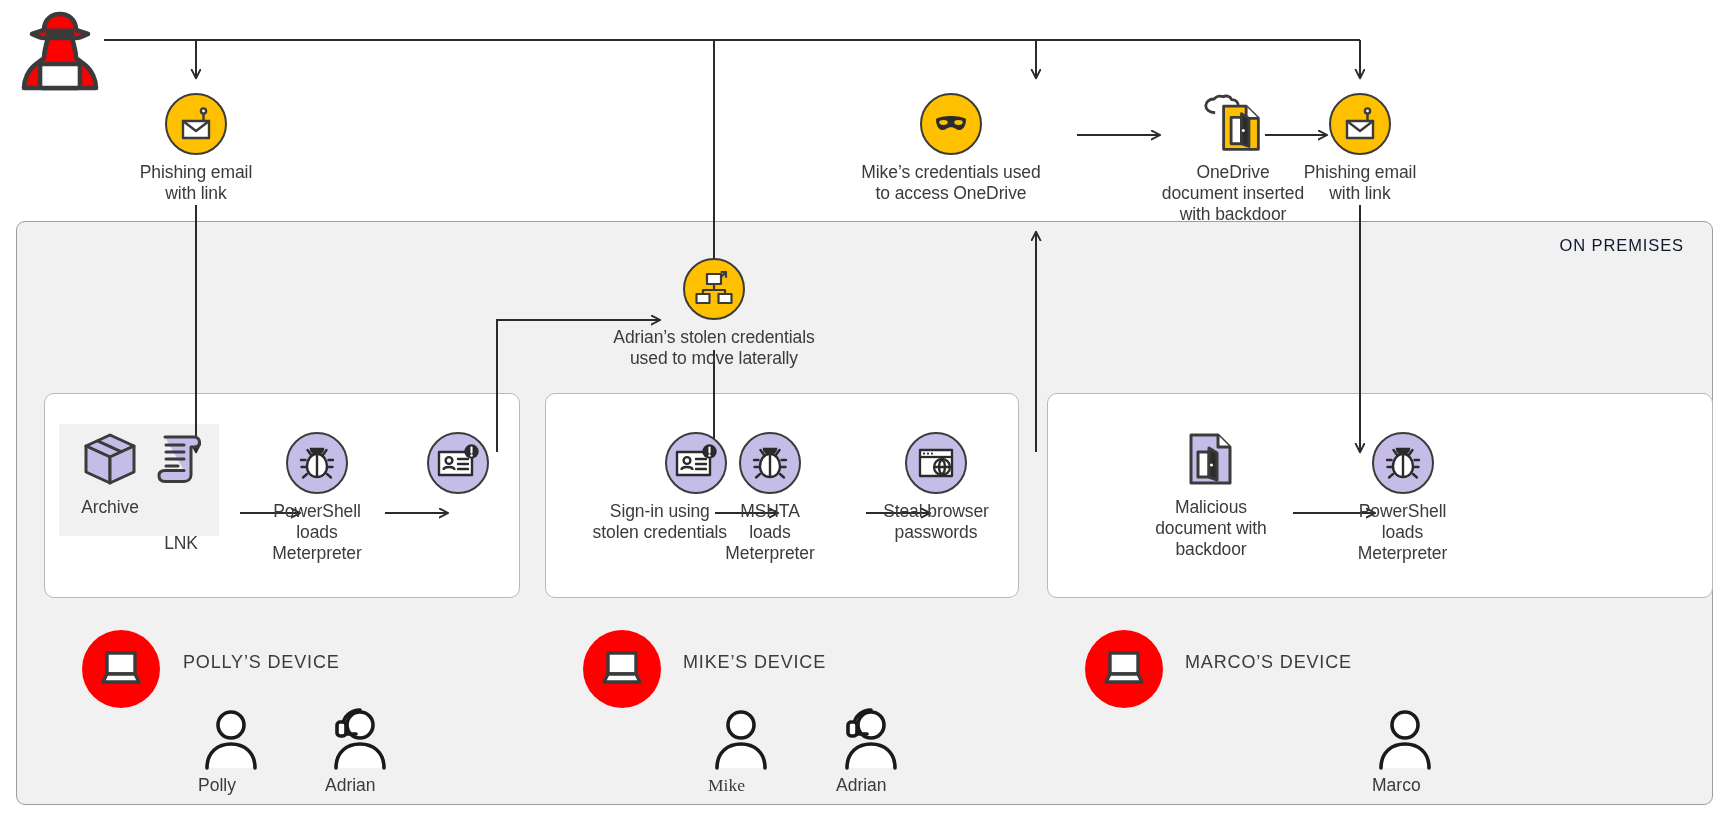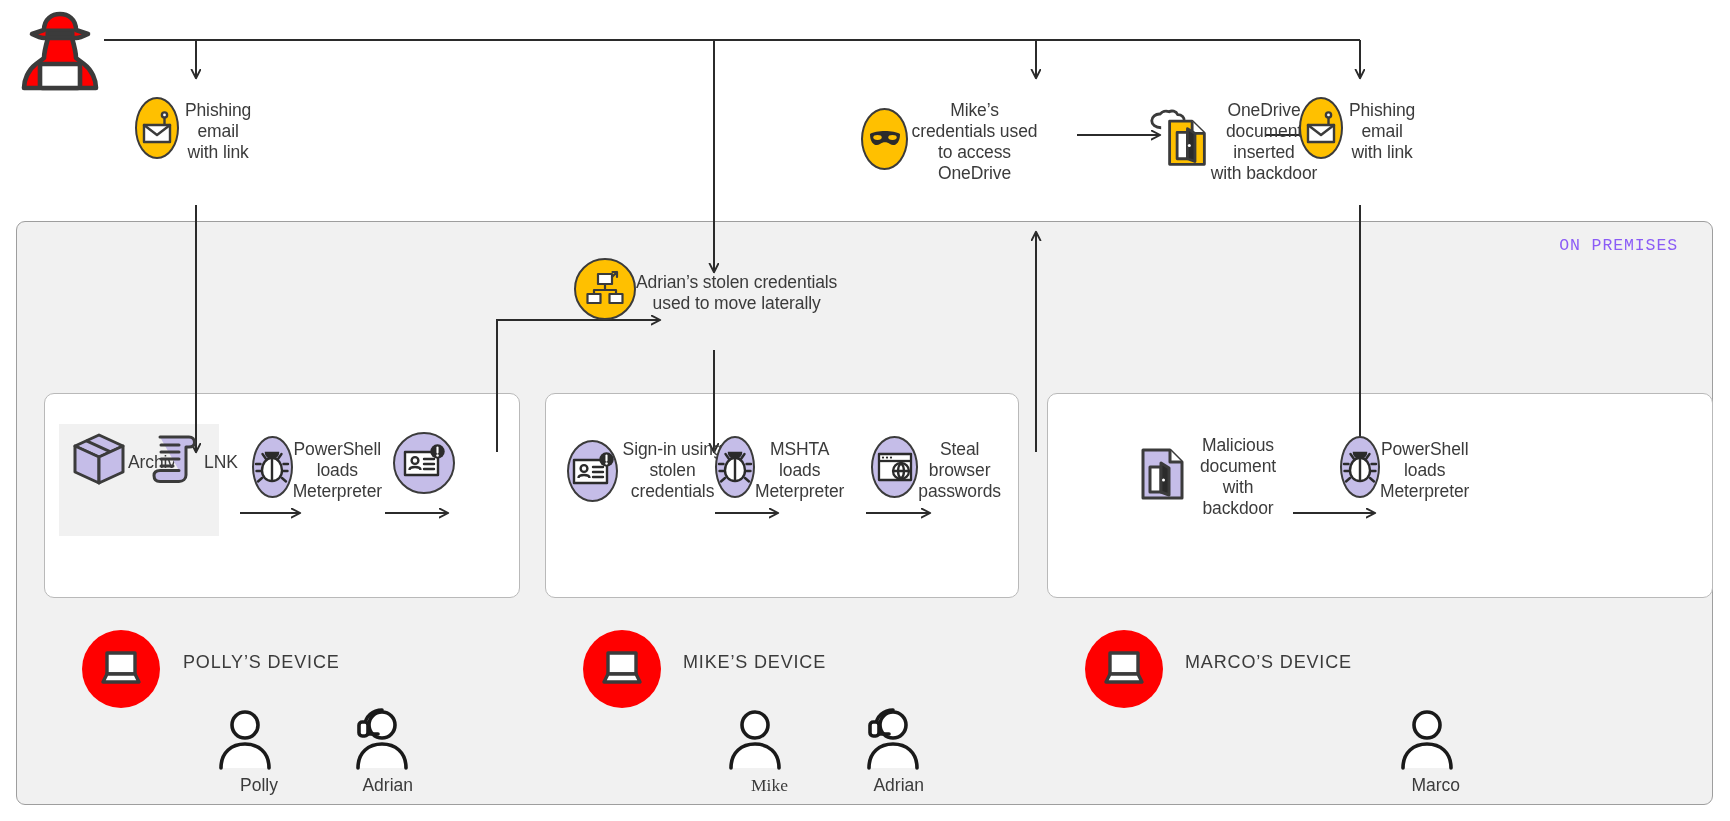--- a/index.html
+++ b/index.html
@@ -12,21 +12,21 @@
     position:relative;
     overflow:hidden;
     -webkit-font-smoothing:antialiased;
   }
   #stage{position:absolute;left:0;top:0;width:1730px;height:821px;}
 
   
   #wires{position:absolute;left:0;top:0;width:1730px;height:821px;pointer-events:none;}
 
   
-  .node{position:absolute;display:flex;flex-direction:row;align-items:center;}
+  .node{position:absolute;display:flex;flex-direction:column;align-items:center;}
   .node .cap{
     margin-top:7px;
     font-size:17.5px;
     line-height:21px;
     text-align:center;
     color:#3b3b3b;
     white-space:pre-line;
     letter-spacing:-0.1px;
   }
 
@@ -43,22 +43,22 @@
 
   
   .flat{width:62px;height:62px;display:flex;align-items:center;justify-content:center;}
 
   
   #onprem{
     position:absolute;left:16px;top:221px;width:1697px;height:584px;
     background:#F1F1F1;border:1px solid #9e9e9e;border-radius:9px;box-sizing:border-box;
   }
   #onprem-label{
-    position:absolute;right:34px;top:14px;
-    font-size:16.5px;letter-spacing:.9px;color:#8b5cf6;font-family:Liberation Mono, monospace;
+    position:absolute;right:28px;top:14px;
+    font-size:16.5px;letter-spacing:.9px;color:#0f172a;
   }
 
   
   .panel{
     position:absolute;background:#ffffff;border:1px solid #b9b9b9;border-radius:10px;
     box-sizing:border-box;
   }
 
   
   #lnkgroup{
@@ -69,21 +69,21 @@
   
   .devbadge{
     position:absolute;width:78px;height:78px;border-radius:50%;
     background:#FF0000;display:flex;align-items:center;justify-content:center;
   }
   .devname{
     position:absolute;font-size:18px;letter-spacing:.85px;color:#3b3b3b;white-space:nowrap;
   }
 
   
-  .person{position:absolute;display:flex;flex-direction:column;align-items:flex-end;}
+  .person{position:absolute;display:flex;flex-direction:column;align-items:flex-start;}
   .person .pname{margin-top:4px;font-size:17.5px;color:#3b3b3b;}
 
   
   #attacker{position:absolute;left:14px;top:8px;}
 </style>
 </head>
 <body>
 
 <div id="stage">
 
@@ -235,21 +235,21 @@
           <path d="M27,7 L32,2 M32,2 V7 M32,2 H27.5" fill="none" stroke-linecap="round"></path>
           <rect x="2.5" y="24" width="13" height="9"></rect>
           <rect x="24.5" y="24" width="13" height="9"></rect>
         </g>
       </svg>
     </div>
     <div class="cap">Adrian’s stolen credentials
 used to move laterally</div>
   </div>
 
-  <div class="node" style="left:148px;top:428px;width:66px;">
+  <div class="node" style="left:148px;top:428px;width:66px;gap:36px;">
     <div class="flat">
       <svg width="56" height="56" viewBox="0 0 56 56">
         <g stroke="#3b3b3b" stroke-width="3" stroke-linejoin="round" stroke-linecap="round">
           <path d="M12,6 H41 C44.5,6 46.5,8.5 46.5,11.5 C46.5,14.5 44.5,16 41,16 H38 V44 C38,48 35,50.5 31,50.5 H12 C8,50.5 6,48 6,44.5 C6,41 8.5,39.5 12,39.5 H31" fill="#C5BDE8"></path>
           <path d="M13,14 H31 M13,21 H31 M13,28 H31 M13,35 H25" fill="none"></path>
         </g>
       </svg>
     </div>
     <div class="cap">LNK</div>
   </div>

